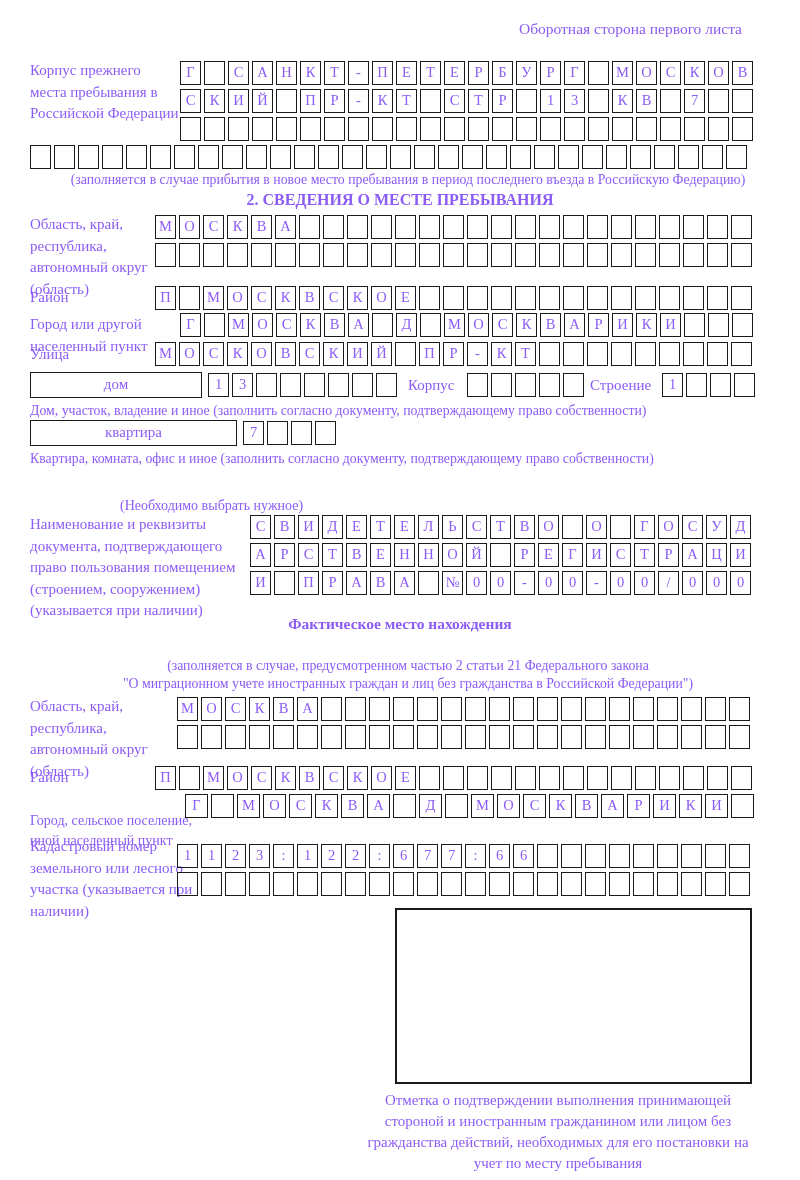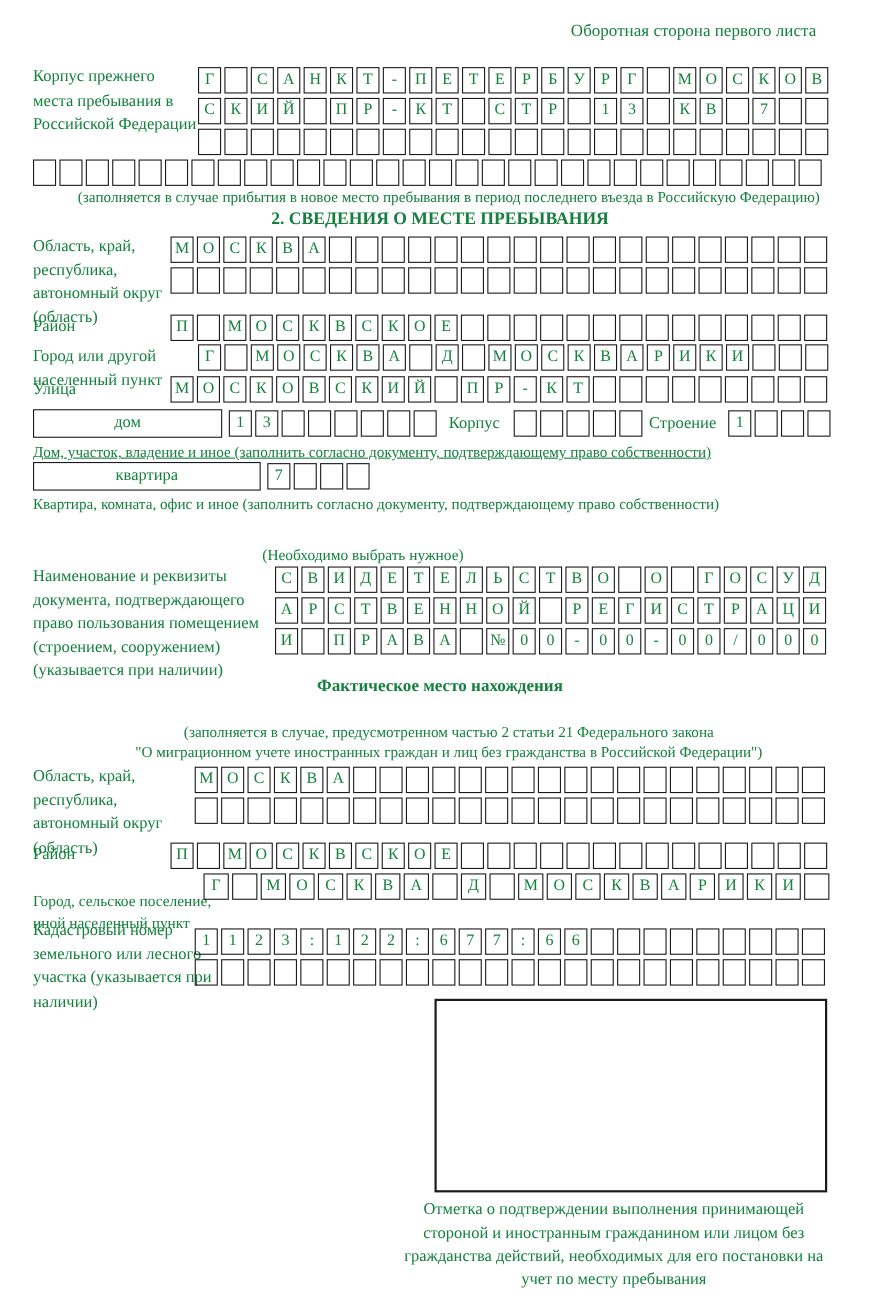--- a/index.html
+++ b/index.html
@@ -1,18 +1,18 @@
 <!DOCTYPE html>
 <html><head>
 <meta charset="utf-8">
 <style>
   html,body{margin:0;padding:0;background:#ffffff;}
   .page{
     position:relative;width:800px;height:1180px;background:#ffffff;
-    font-family:"Liberation Serif","DejaVu Serif",serif;color:#15803d;overflow:hidden;
+    font-family:"Liberation Serif","DejaVu Serif",serif;color:#8b5cf6;overflow:hidden;
   }
   .lbl{position:absolute;font-size:15px;line-height:21.5px;}
   .lbl-sm{font-size:14px;line-height:20px;}
   .cellrow{position:absolute;display:flex;white-space:nowrap;}
   .cell{
     flex:none;width:21px;height:24px;margin-right:3px;box-sizing:border-box;
     border:1.5px solid #1a1a1a;text-align:center;font-size:14.5px;line-height:21px;
   }
   .wide .cell{width:23px;}
   .fieldbox{
@@ -315,32 +315,32 @@
       <span class="cell"></span>
       <span class="cell"></span>
     </div>
   <div class="lbl" style="left:590px;top:375px;">Строение</div>
   <div class="cellrow" style="left:662px;top:373px;">
       <span class="cell">1</span>
       <span class="cell"></span>
       <span class="cell"></span>
       <span class="cell"></span>
     </div>
-  <div class="caption" style="left:30px;top:402px;text-decoration:underline;">Дом, участок, владение и иное (заполнить согласно документу, подтверждающему право собственности)</div>
+  <div class="caption" style="left:30px;top:402px;">Дом, участок, владение и иное (заполнить согласно документу, подтверждающему право собственности)</div>
 
   <div class="fieldbox" style="left:30px;top:420px;width:207px;">квартира</div>
   <div class="cellrow" style="left:243px;top:421px;">
       <span class="cell">7</span>
       <span class="cell"></span>
       <span class="cell"></span>
       <span class="cell"></span>
     </div>
   <div class="caption" style="left:30px;top:450px;">Квартира, комната, офис и иное (заполнить согласно документу, подтверждающему право собственности)</div>
 
-  <div class="caption" style="left:120px;top:497px;width:420px;text-align:center;font-size:14px;">(Необходимо выбрать нужное)</div>
+  <div class="caption" style="left:120px;top:497px;width:420px;font-size:14px;">(Необходимо выбрать нужное)</div>
 
   <div class="lbl" style="left:30px;top:514px;width:216px;">Наименование и реквизиты документа, подтверждающего право пользования помещением (строением, сооружением) (указывается при наличии)</div>
   <div class="cellrow" style="left:250px;top:515px;">
       <span class="cell">С</span>
       <span class="cell">В</span>
       <span class="cell">И</span>
       <span class="cell">Д</span>
       <span class="cell">Е</span>
       <span class="cell">Т</span>
       <span class="cell">Е</span>

